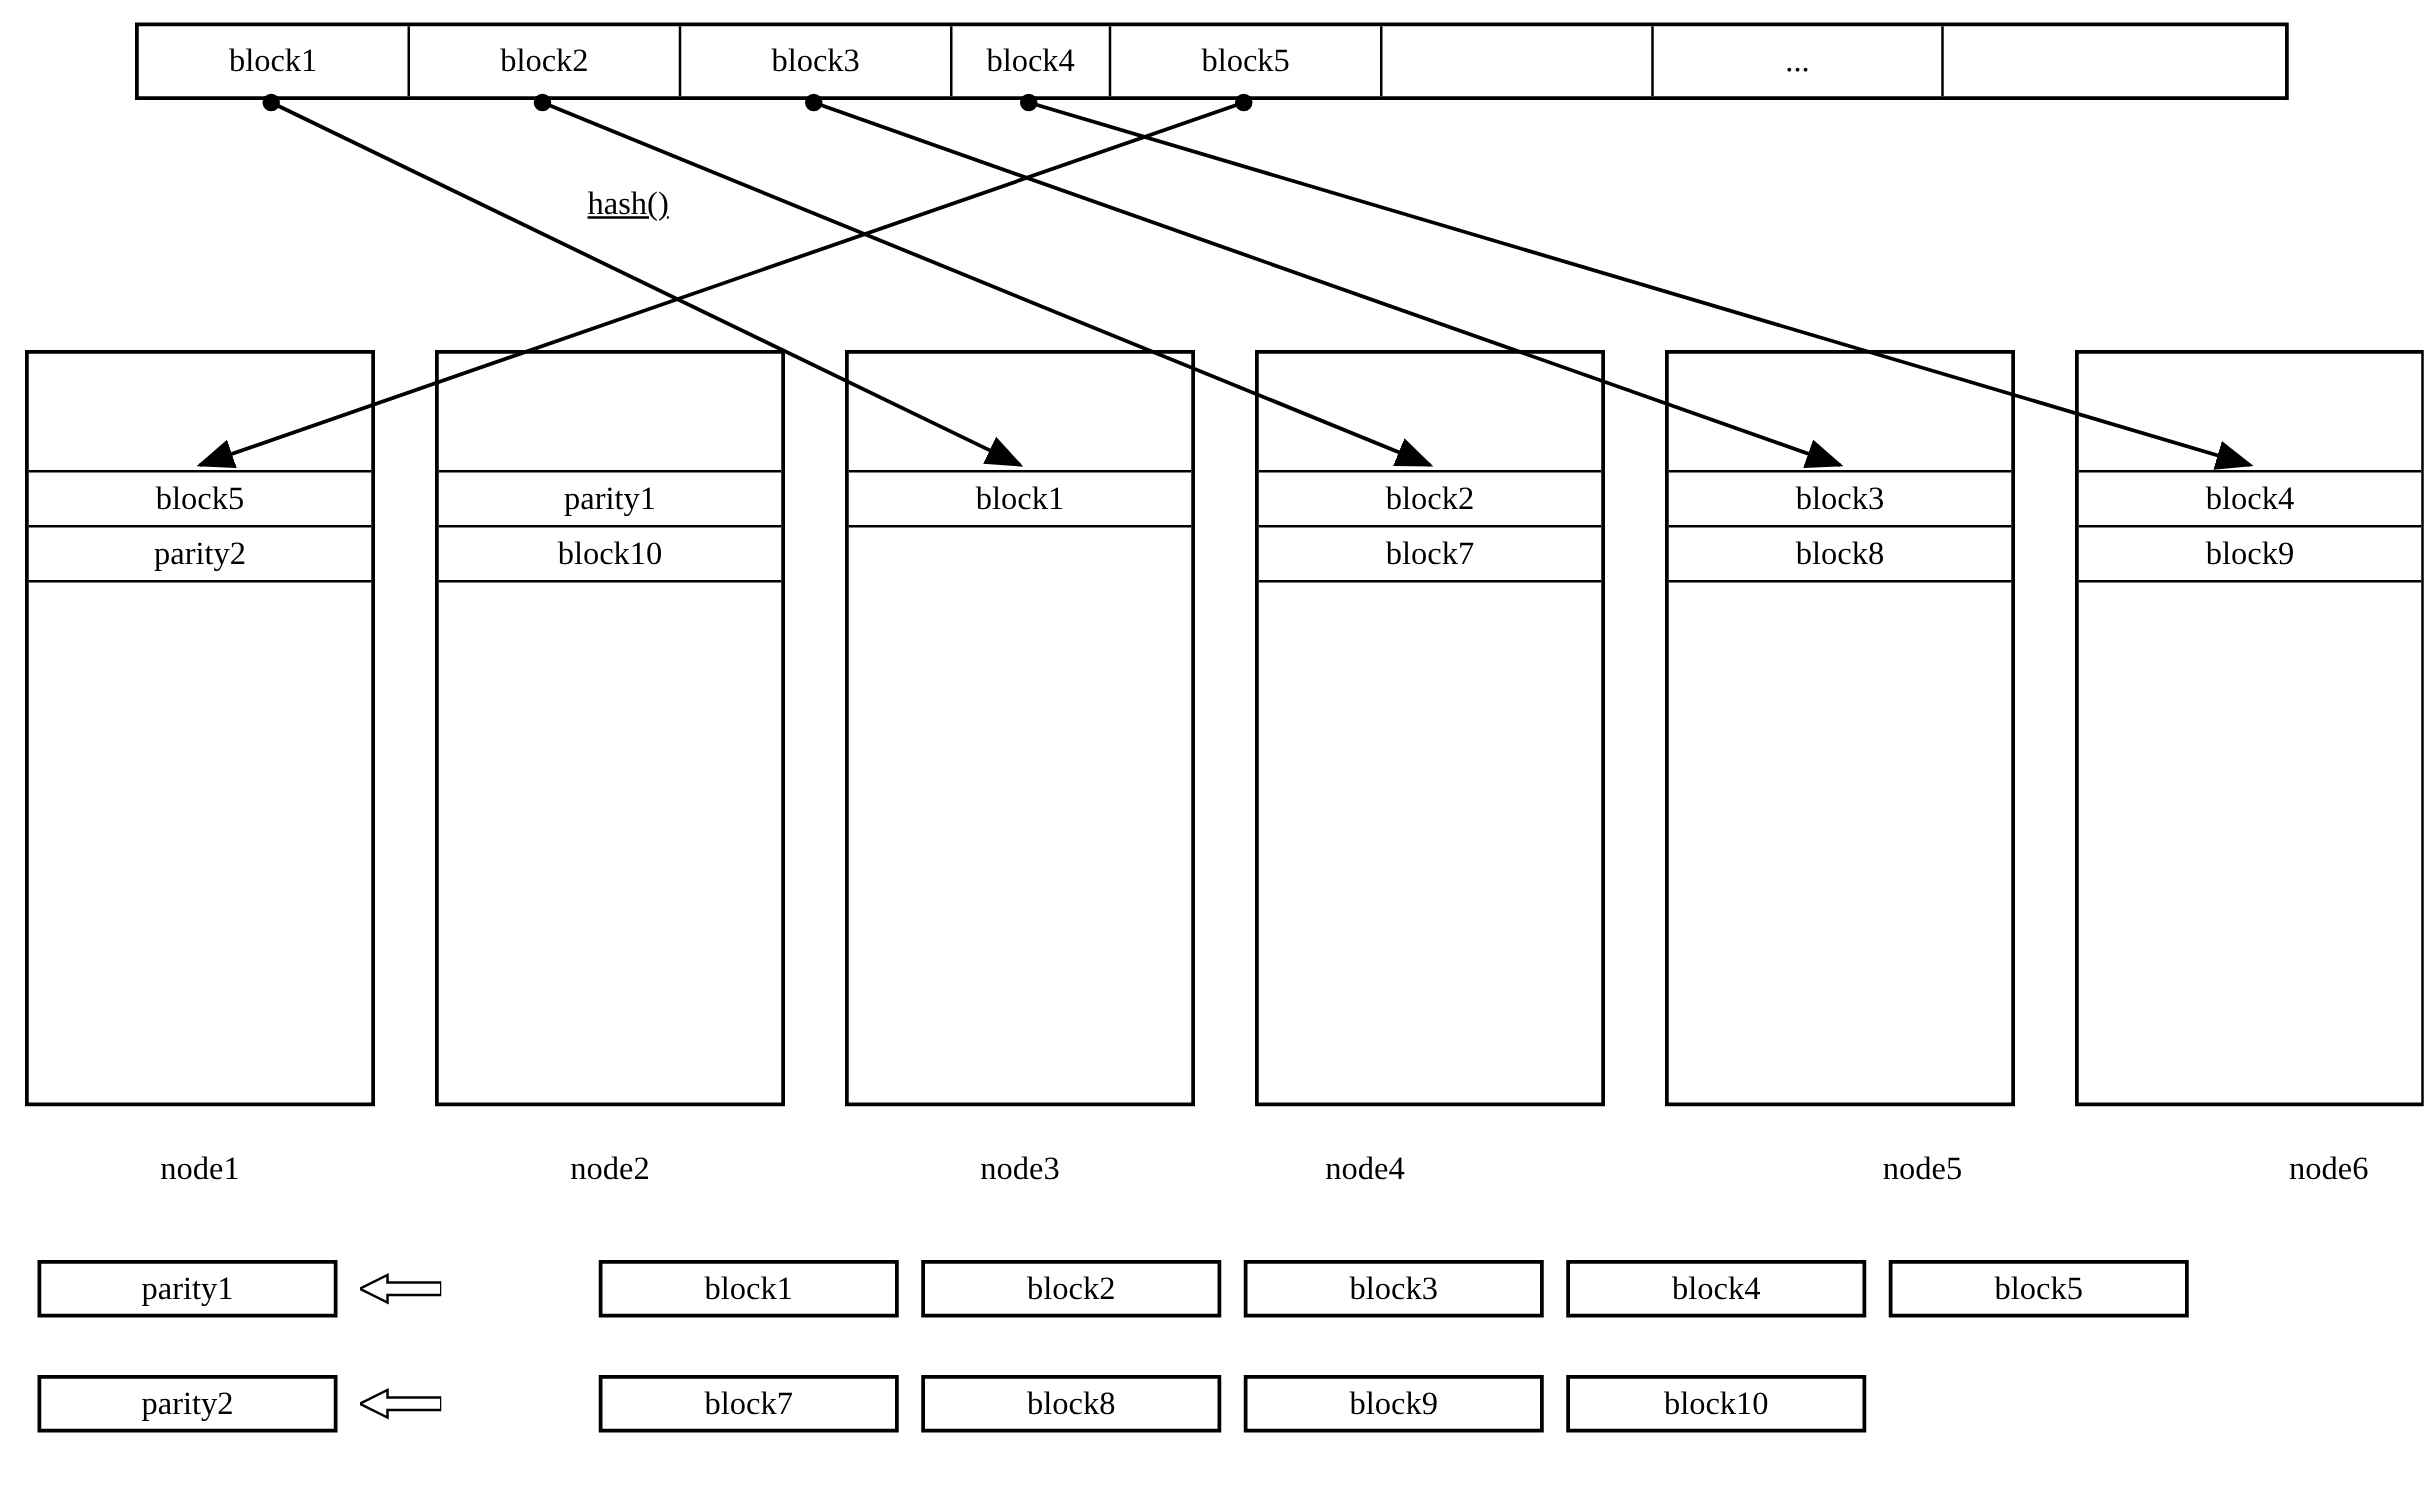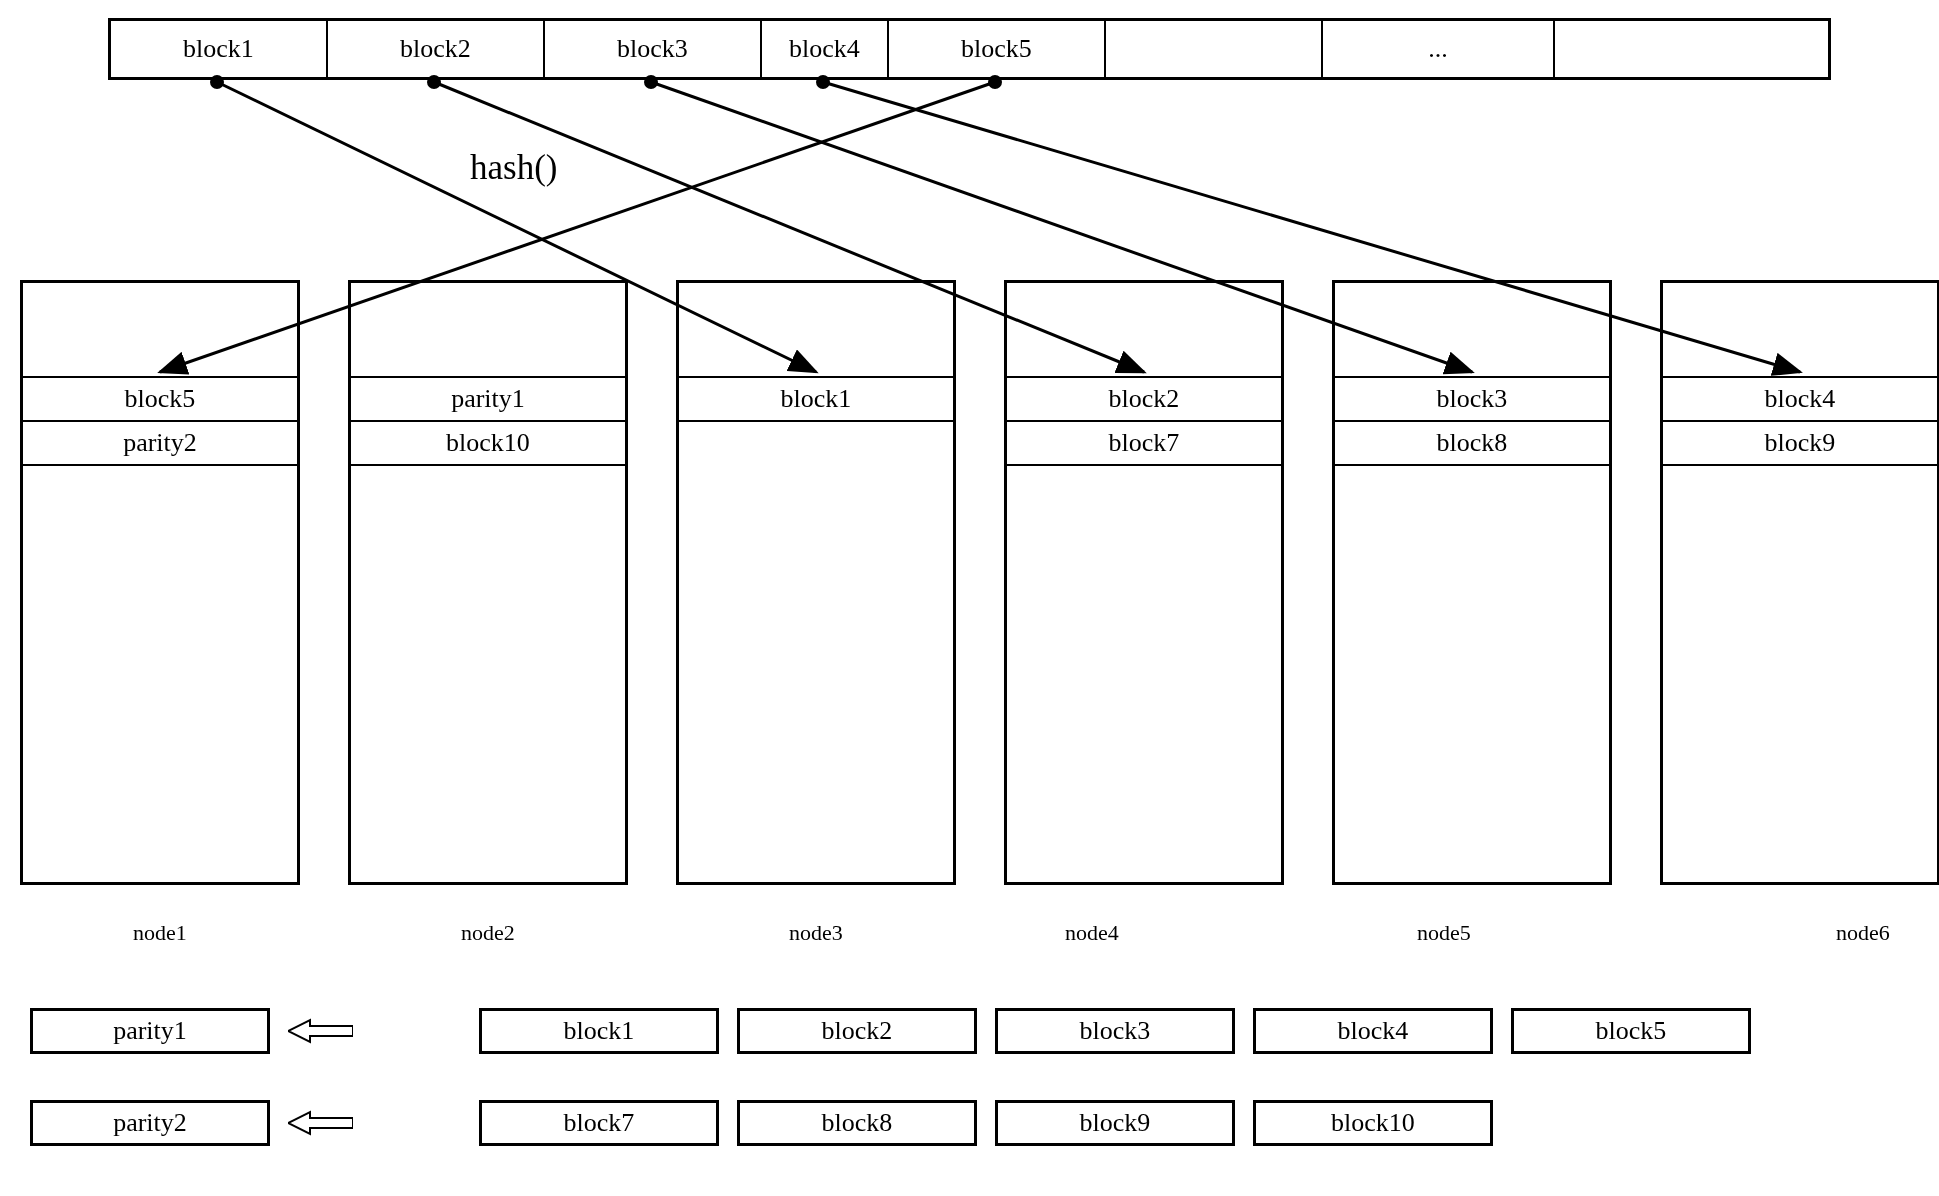--- a/index.html
+++ b/index.html
@@ -27,21 +27,22 @@
   .bc-named { flex: 0 0 217px; }
   .bc-narrow { flex: 0 0 127px; }
   .bc-ellipsis { flex: 0 0 232px; }
   .bc-tail { flex: 1; }
   
   
   .hash-label {
     position: absolute;
     top: 148px;
     left: 470px;
-    font-size: 35px;
+    font-size: 26px;
+    text-decoration: underline;
   }
   
   
   .node-col {
     position: absolute;
     top: 280px;
     width: 280px;
     height: 605px;
     border: 3px solid #000;
   }
@@ -55,21 +56,21 @@
     display: flex;
     align-items: center;
     justify-content: center;
     font-size: 26px;
   }
   .node-label {
     position: absolute;
     top: 920px;
     width: 280px;
     text-align: center;
-    font-size: 22px;
+    font-size: 26px;
   }
   
   
   .parity-row {
     position: absolute;
     left: 30px;
     right: 30px;
     height: 46px;
     display: flex;
     align-items: center;
@@ -145,21 +146,21 @@
     <div class="node-slot">block2</div>
     <div class="node-slot">block7</div>
   </div>
   <div class="node-label" style="left:952px">node4</div>
 
   <div class="node-col" style="left:1332px">
     <div class="node-header"></div>
     <div class="node-slot">block3</div>
     <div class="node-slot">block8</div>
   </div>
-  <div class="node-label" style="left:1304px">node5</div>
+  <div class="node-label" style="left:1398px">node5</div>
 
   <div class="node-col" style="left:1660px">
     <div class="node-header"></div>
     <div class="node-slot">block4</div>
     <div class="node-slot">block9</div>
   </div>
   <div class="node-label" style="left:1723px">node6</div>
 
   <div class="parity-row" style="top:1008px">
     <div class="parity-box">parity1</div>

